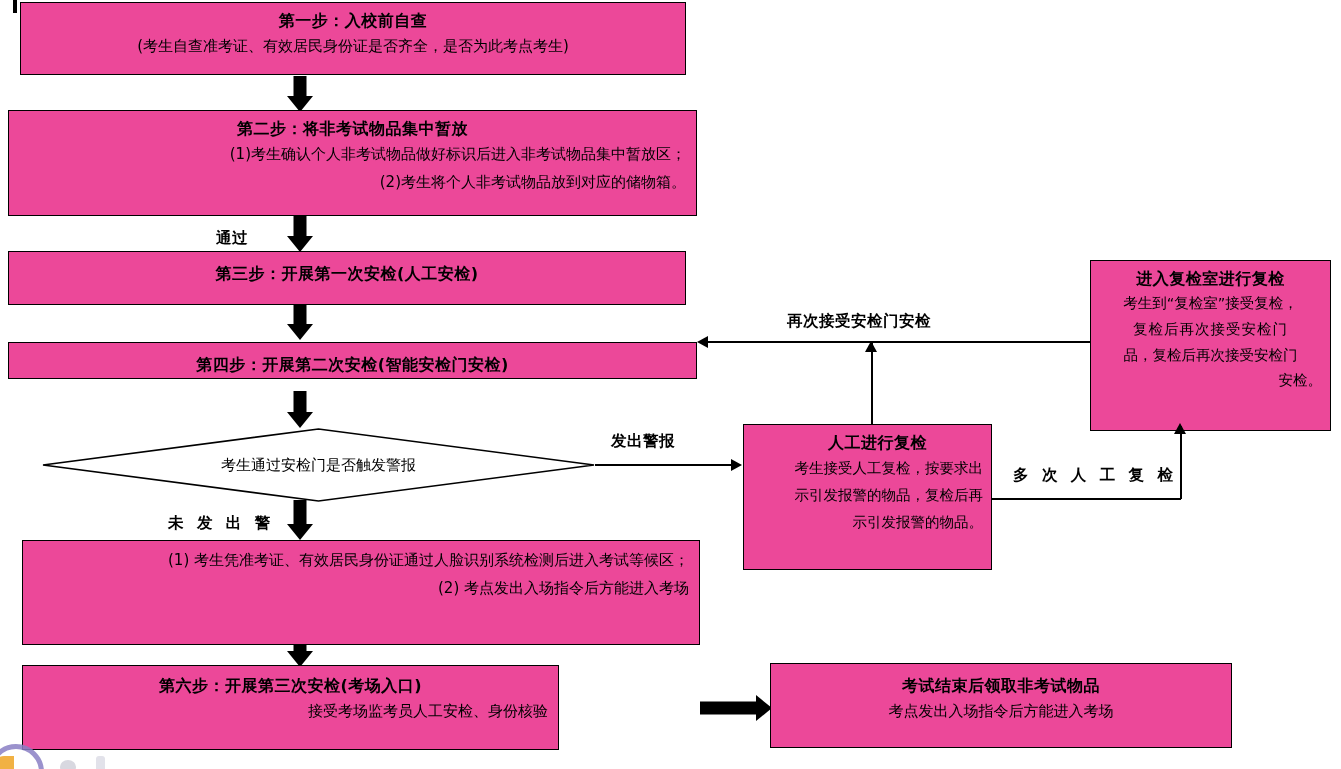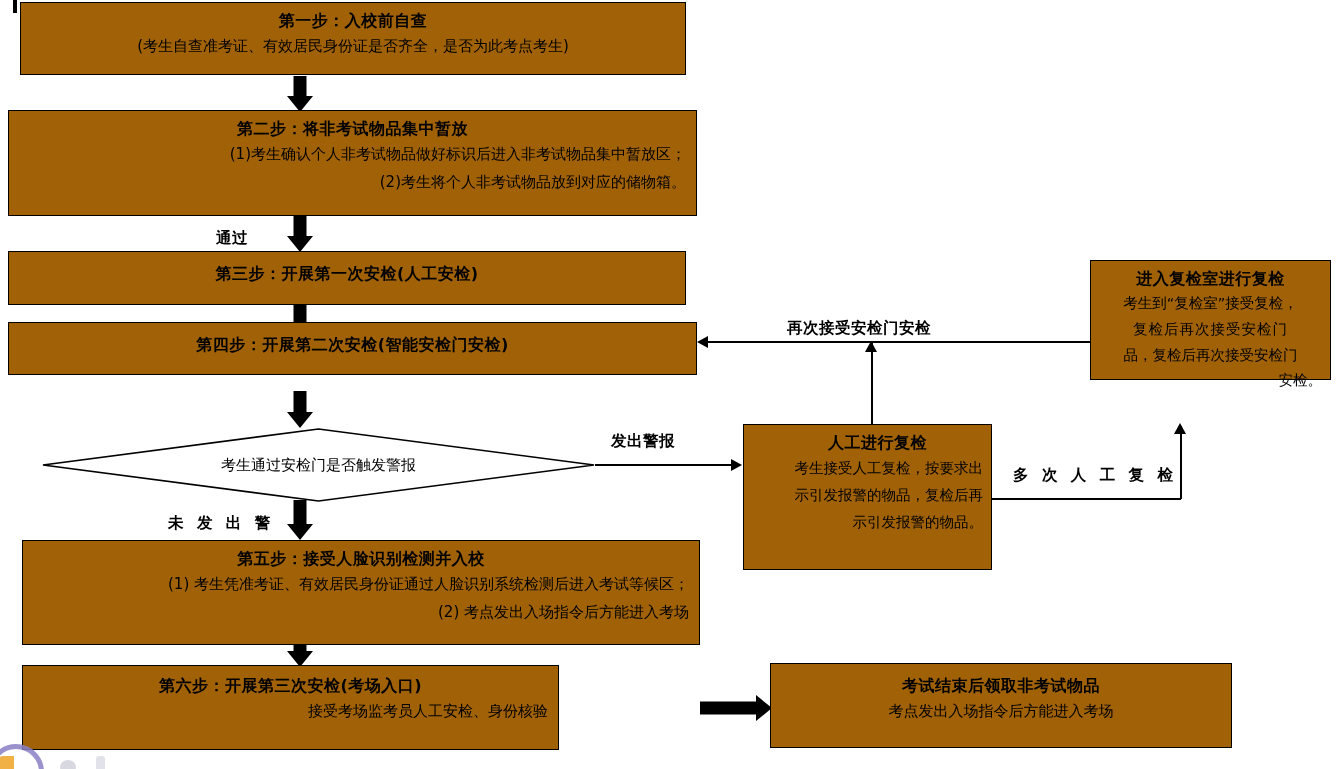--- a/index.html
+++ b/index.html
@@ -15,21 +15,21 @@
     position: relative;
     width: 1341px;
     height: 769px;
     background: #ffffff;
     overflow: hidden;
   }
   .box {
     position: absolute;
     border: 1.5px solid #000000;
     box-sizing: border-box;
-    background: #a16207;
+    background: #ec4899;
   }
   .box-title {
     font-weight: bold;
     text-align: center;
     font-size: 16px;
     line-height: 1.5;
     letter-spacing: 0.5px;
   }
   .box-line {
     font-size: 15px;
@@ -183,21 +183,21 @@
     <div class="pad" style="padding-top:10px;">
       <div class="box-title">第三步：开展第一次安检(人工安检)</div>
     </div>
   </div>
 
   <div class="arrow-down" style="left:287px; top:305px; width:26px; height:35px;">
     <div class="shaft" style="height:21px;"></div>
     <div class="head"></div>
   </div>
 
-  <div class="box" style="left:8px; top:322px; width:689px; height:53px;">
+  <div class="box" style="left:8px; top:342px; width:689px; height:37px;">
     <div class="pad" style="padding-top:10px;">
       <div class="box-title">第四步：开展第二次安检(智能安检门安检)</div>
     </div>
   </div>
 
   <div class="arrow-down" style="left:287px; top:391px; width:26px; height:37px;">
     <div class="shaft" style="height:23px;"></div>
     <div class="head"></div>
   </div>
 
@@ -213,21 +213,20 @@
   <div class="label" style="left:611px; top:431px;">发出警报</div>
 
   <div class="arrow-down" style="left:287px; top:500px; width:26px; height:40px;">
     <div class="shaft" style="height:26px;"></div>
     <div class="head"></div>
   </div>
   <div class="label label-sp" style="left:168px; top:513px;">未 发 出 警</div>
 
   <div class="box" style="left:22px; top:540px; width:678px; height:105px;">
     <div class="pad">
-      <div class="box-title">第五步：接受人脸识别检测并入校</div>
       <div class="box-line">(1) 考生凭准考证、有效居民身份证通过人脸识别系统检测后进入考试等候区；</div>
       <div class="box-line">(2) 考点发出入场指令后方能进入考场</div>
     </div>
   </div>
 
   <div class="arrow-down" style="left:287px; top:645px; width:26px; height:22px;">
     <div class="shaft" style="height:8px;"></div>
     <div class="head"></div>
   </div>
 
@@ -245,33 +244,33 @@
 
   <div class="box" style="left:743px; top:424px; width:249px; height:146px;">
     <div class="pad" style="padding:6px 8px 0 8px;margin-left:20px;">
       <div class="box-title">人工进行复检</div>
       <div class="box-line" style="font-size:14.5px;">考生接受人工复检，按要求出</div>
       <div class="box-line" style="font-size:14.5px;">示引发报警的物品，复检后再</div>
       <div class="box-line" style="font-size:14.5px;">示引发报警的物品。</div>
     </div>
   </div>
 
-  <div class="box" style="left:1090px; top:260px; width:241px; height:120px;">
+  <div class="box" style="left:1090px; top:260px; width:241px; height:171px;">
     <div class="pad" style="padding:6px 8px 0 8px;">
       <div class="box-title">进入复检室进行复检</div>
       <div class="box-line-c" style="font-size:14.5px; line-height:1.78;">考生到“复检室”接受复检，</div>
       <div class="box-line-c" style="font-size:14.5px; line-height:1.78; letter-spacing:1px;">复检后再次接受安检门</div>
       <div class="box-line-c" style="font-size:14.5px; line-height:1.78;">品，复检后再次接受安检门</div>
       <div class="box-line" style="font-size:14.5px; line-height:1.78;">安检。</div>
     </div>
   </div>
 
   <div class="hline" style="left:705px; top:341px; width:386px;"></div>
   <div class="head-left-thin" style="left:697px; top:336px;"></div>
-  <div class="label" style="left:787px; top:318px;">再次接受安检门安检</div>
+  <div class="label" style="left:787px; top:311px;">再次接受安检门安检</div>
 
   <div class="vline" style="left:871px; top:341px; height:83px;"></div>
   <div class="head-up-thin" style="left:865px; top:341px;"></div>
 
   <div class="hline" style="left:992px; top:498px; width:189px;"></div>
   <div class="vline" style="left:1180px; top:426px; height:73px;"></div>
   <div class="head-up-thin" style="left:1174px; top:423px;"></div>
   <div class="label label-sp" style="left:1013px; top:465px;">多 次 人 工 复 检</div>
 
   <div class="box" style="left:770px; top:663px; width:462px; height:85px;">

